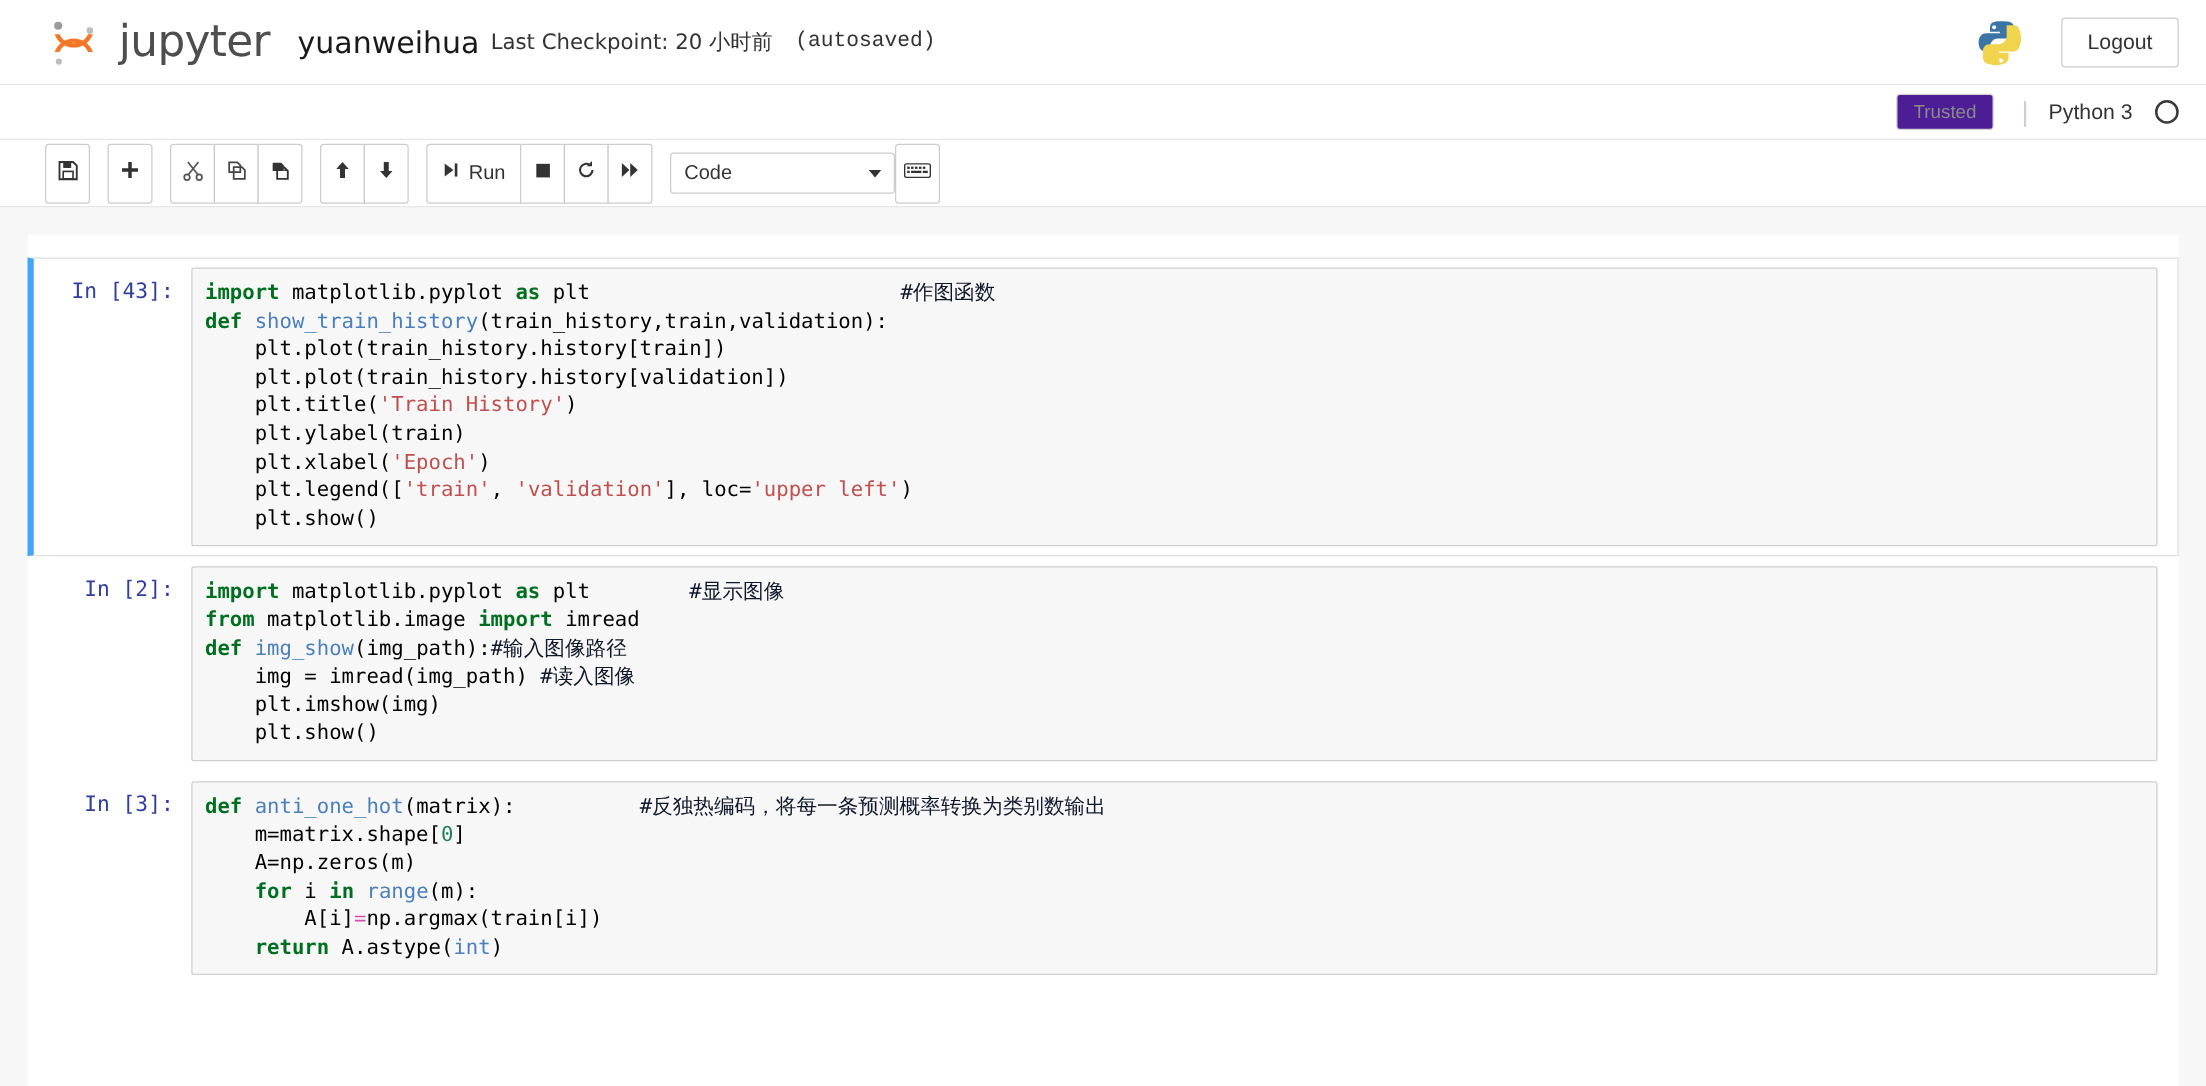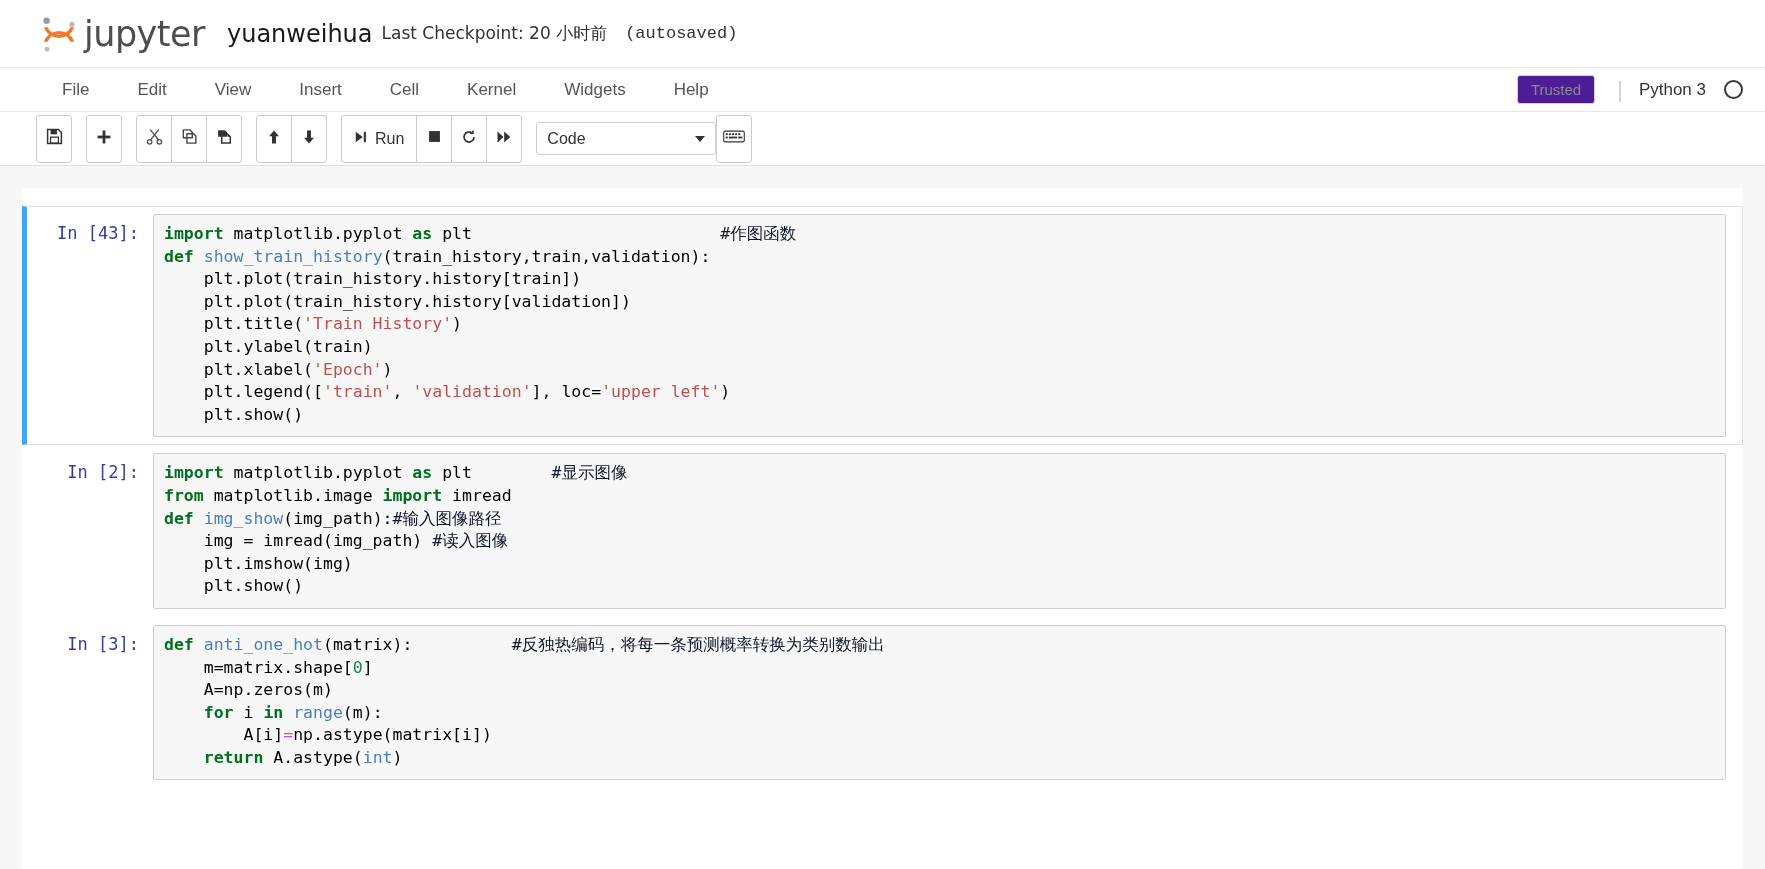--- a/index.html
+++ b/index.html
@@ -21,21 +21,21 @@
     border-bottom: 1px solid #e7e7e7;
     display: flex;
     align-items: center;
     padding: 0 22px 0 38px;
     box-sizing: border-box;
     background: #ffffff;
   }
   .logo-wrap {
     display: flex;
     align-items: center;
-    gap: 4px;
+    gap: 15px;
   }
   .jp-mark {
     width: 42px;
     height: 44px;
     position: relative;
     flex: none;
   }
   .jp-text {
     font-size: 35px;
     color: #4e4e4e;
@@ -275,33 +275,32 @@
         <path d="M6 16 A17 17 0 0 0 38 16 L34 16 A13.2 13.2 0 0 1 10 16 Z" fill="#f37726"></path>
         <path d="M6 31 A17 17 0 0 1 38 31 L34 31 A13.2 13.2 0 0 0 10 31 Z" fill="#f37726"></path>
       </svg>
     </span>
     <span class="jp-text">jupyter</span>
   </div>
   <span class="nb-name">yuanweihua</span>
   <span class="checkpoint">Last Checkpoint: 20 小时前</span>
   <span class="autosaved">(autosaved)</span>
 
+  <div class="header-right">
+    <span class="py-logo">
+      <svg viewBox="0 0 40 40" width="38" height="38">
+        <path d="M19.6 2c-4.6 0-8 1.2-8 5v4h8.3v1.2H8.6C4.6 12.2 2 15 2 19.9c0 4.9 2.4 7.8 6.4 7.8h3.3v-4.6c0-3.6 3.1-6.5 6.7-6.5h7.9c3 0 5.4-2.4 5.4-5.4V7c0-2.9-2.4-4.3-5.4-4.7-1.9-.2-4-.3-6.7-.3zm-4.5 3.4c1 0 1.7.8 1.7 1.8s-.8 1.7-1.7 1.7c-1 0-1.8-.8-1.8-1.7 0-1 .8-1.8 1.8-1.8z" fill="#3b74a5"></path>
+        <path d="M31.6 12.3v4.5c0 3.8-3.2 6.6-6.7 6.6h-7.9c-2.9 0-5.4 2.5-5.4 5.4v6.2c0 2.9 2.5 4.6 5.4 5.4 3.4 1 6.7 1.2 10.8 0 2.7-.8 5.4-2.4 5.4-5.4v-4.3h-8.3v-1.2h12.5c3.2 0 4.4-2.2 5.5-5.5 1.1-3.4 1.1-6.7 0-11-.8-3.2-2.3-5.5-5.5-5.5h-5.8zm-4.7 23.1c1 0 1.8.8 1.8 1.7 0 1-.8 1.8-1.8 1.8s-1.7-.8-1.7-1.8c0-.9.7-1.7 1.7-1.7z" fill="#f0d44e" transform="translate(-6,-2)"></path>
+      </svg>
+    </span>
+    <button class="logout-btn">Logout</button>
+  </div>
 </div>
 
 <div class="menubar">
-  <div class="menu-items">
-    <div class="menu-item">File</div>
-    <div class="menu-item">Edit</div>
-    <div class="menu-item">View</div>
-    <div class="menu-item">Insert</div>
-    <div class="menu-item">Cell</div>
-    <div class="menu-item">Kernel</div>
-    <div class="menu-item">Widgets</div>
-    <div class="menu-item">Help</div>
-  </div>
   <div class="menu-right">
     <span class="trusted-badge">Trusted</span>
     <span class="kernel-sep">|</span>
     <span class="kernel-name">Python 3</span>
     <span class="kernel-idle"></span>
   </div>
 </div>
 
 <div class="toolbar">
 
@@ -462,19 +461,19 @@
 <span>    plt.show()</span></pre>
           </div>
         </div>
         <div class="cell">
           <div class="prompt">In  [3]:</div>
           <div class="input-area">
             <pre class="code"><span class="kw">def</span><span> </span><span class="fn">anti_one_hot</span><span>(matrix):</span><span>          </span><span class="cmt">#反独热编码，将每一条预测概率转换为类别数输出</span>
 <span>    m=matrix.shape[</span><span class="num">0</span><span>]</span>
 <span>    A=np.zeros(m)</span>
 <span>    </span><span class="kw">for</span><span> i </span><span class="kw">in</span><span> </span><span class="fn">range</span><span>(m):</span>
-<span>        A[i]</span><span class="op">=</span><span>np.astype(matrix[i])</span>
+<span>        A[i]</span><span class="op">=</span><span>np.argmax(train[i])</span>
 <span>    </span><span class="kw">return</span><span> A.astype(</span><span class="fn">int</span><span>)</span></pre>
           </div>
         </div>
       </div>
   </div>
 </div>
 
 </body></html>

